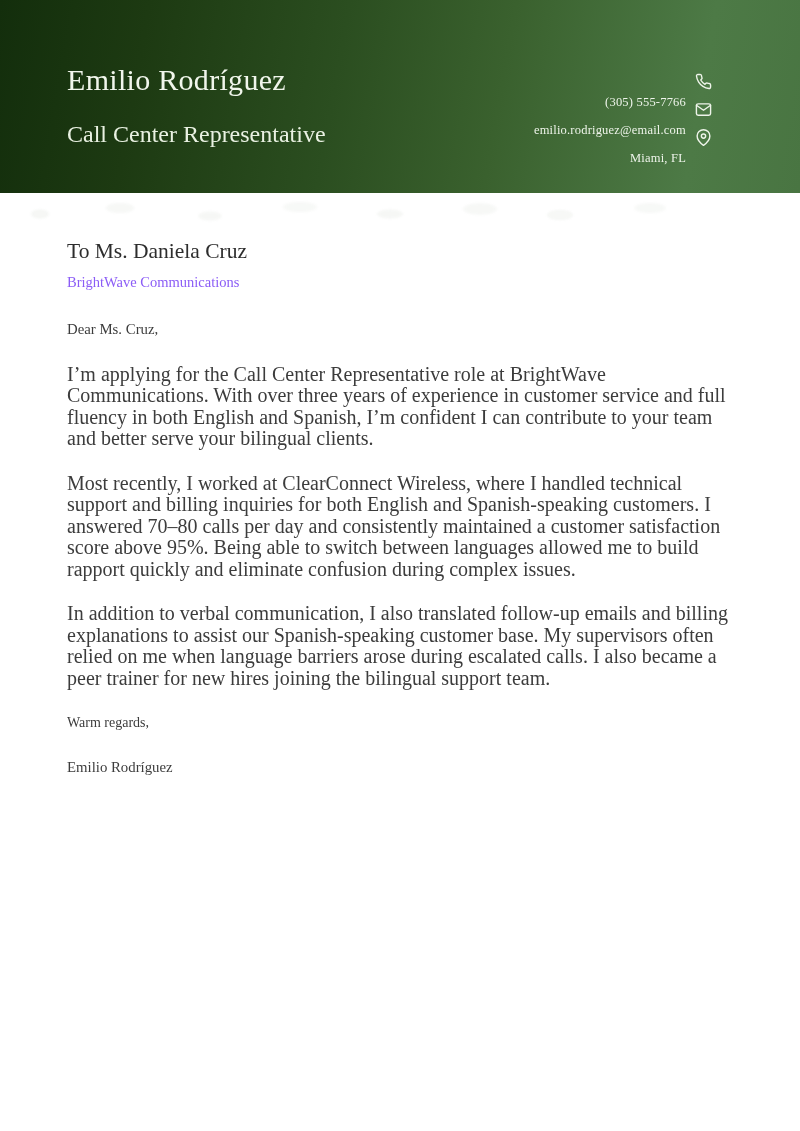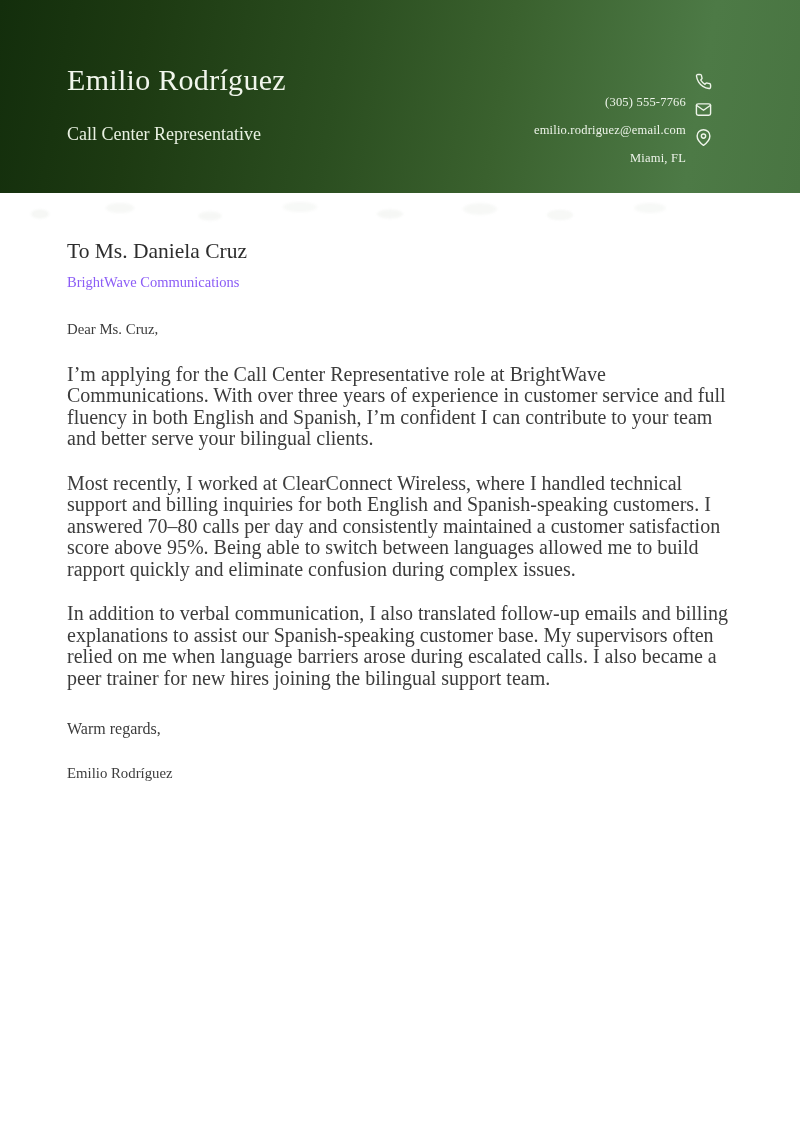--- a/index.html
+++ b/index.html
@@ -29,21 +29,21 @@
   .header-left { display: flex; flex-direction: column; }
   .person-name {
     font-size: 30px;
     line-height: 36px;
     font-weight: 500;
     letter-spacing: 0.3px;
     color: #f1f6ec;
   }
   .person-title {
     margin-top: 23px;
-    font-size: 18px;
+    font-size: 24px;
     line-height: 26px;
     font-weight: 400;
     color: #e9f1e2;
   }
   .contact-col {
     margin-top: 10px;
     display: flex;
     flex-direction: column;
     gap: 10px;
   }
@@ -102,21 +102,21 @@
     margin-top: 28px;
     font-size: 14.8px;
     line-height: 21.5px;
   }
   .paragraph {
     margin-top: 23px;
     font-size: 20px;
     line-height: 21.5px;
     text-align: left;
   }
-  .closing { margin-top: 29px; font-size: 16px; line-height: 21.5px; }
+  .closing { margin-top: 23px; font-size: 14px; line-height: 21.5px; }
   .signature { margin-top: 23px; font-size: 14.8px; line-height: 21.5px; }
 </style>
 </head>
 <body>
 
 <div class="page">
 
   <div class="header">
     <div class="header-left">
       <div class="person-name">Emilio Rodríguez</div>

